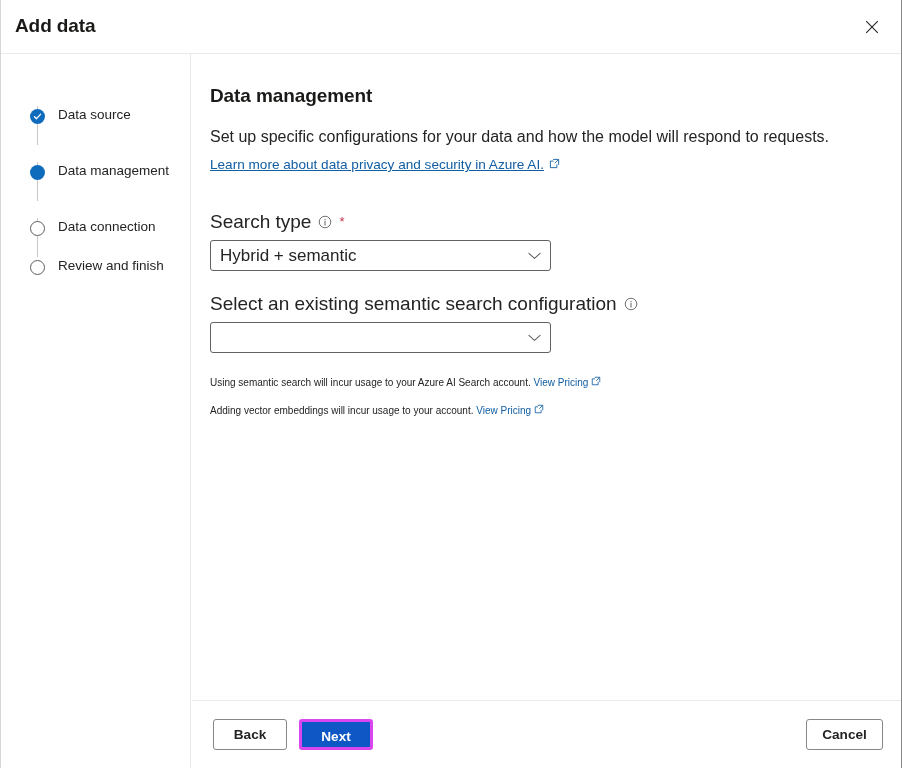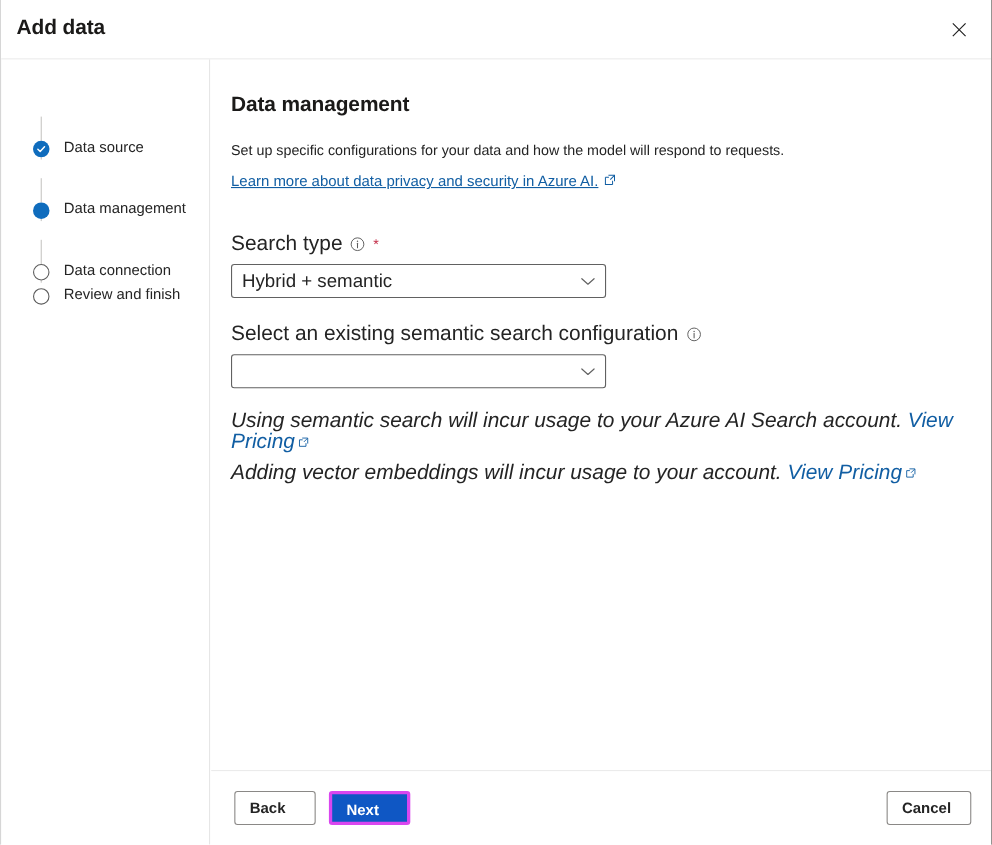--- a/index.html
+++ b/index.html
@@ -75,21 +75,21 @@
   .steps {
     position: absolute;
     left: 29px;
     top: 33px;
     width: 160px;
   }
   .step {
     position: relative;
     height: 56px;
     display: flex;
-    align-items: flex-end;
+    align-items: center;
     cursor: pointer;
   }
   .step:last-child { height: 22px; }
   .step-marker {
     position: relative;
     width: 15px;
     height: 15px;
     flex: 0 0 15px;
     margin-top: 2px;
     z-index: 2;
@@ -148,21 +148,21 @@
     box-sizing: border-box;
   }
   .page-title {
     font-size: 19px;
     font-weight: 600;
     color: #1b1a19;
     margin: 0 0 20px 0;
     letter-spacing: -0.1px;
   }
   .page-desc {
-    font-size: 13px;
+    font-size: 16px;
     line-height: 19px;
     color: #242424;
     margin: 0 0 9px 0;
   }
   .learn-link {
     display: inline-flex;
     align-items: flex-start;
     gap: 5px;
     font-size: 13.6px;
     line-height: 19px;
@@ -215,25 +215,24 @@
   .chevron {
     position: absolute;
     right: 9px;
     top: 50%;
     transform: translateY(-50%);
     display: flex;
   }
 
   .notes { margin-top: 20px; }
   .note-line {
-    font-size: 19px;
+    font-size: 10px;
     line-height: 19px;
     color: #242424;
     margin-bottom: 9px;
-    font-style: italic;
   }
   .pricing-link {
     color: #115ea3;
     text-decoration: none;
     cursor: pointer;
   }
   .pricing-link .ext { margin-left: 3px; }
 
   
   .footer {
@@ -254,21 +253,21 @@
     font-family: "Liberation Sans", sans-serif;
     font-size: 13.6px;
     font-weight: 600;
     height: 31px;
     min-width: 74px;
     padding: 0 13px;
     border-radius: 3px;
     cursor: pointer;
     box-sizing: border-box;
     line-height: 29px;
-    text-align: left;
+    text-align: center;
   }
   .btn-default {
     background: #ffffff;
     border: 1px solid #8a8886;
     color: #242424;
   }
   .btn-primary {
     background: #0f57c4;
     border: 3px solid #d946ef;
     color: #ffffff;

